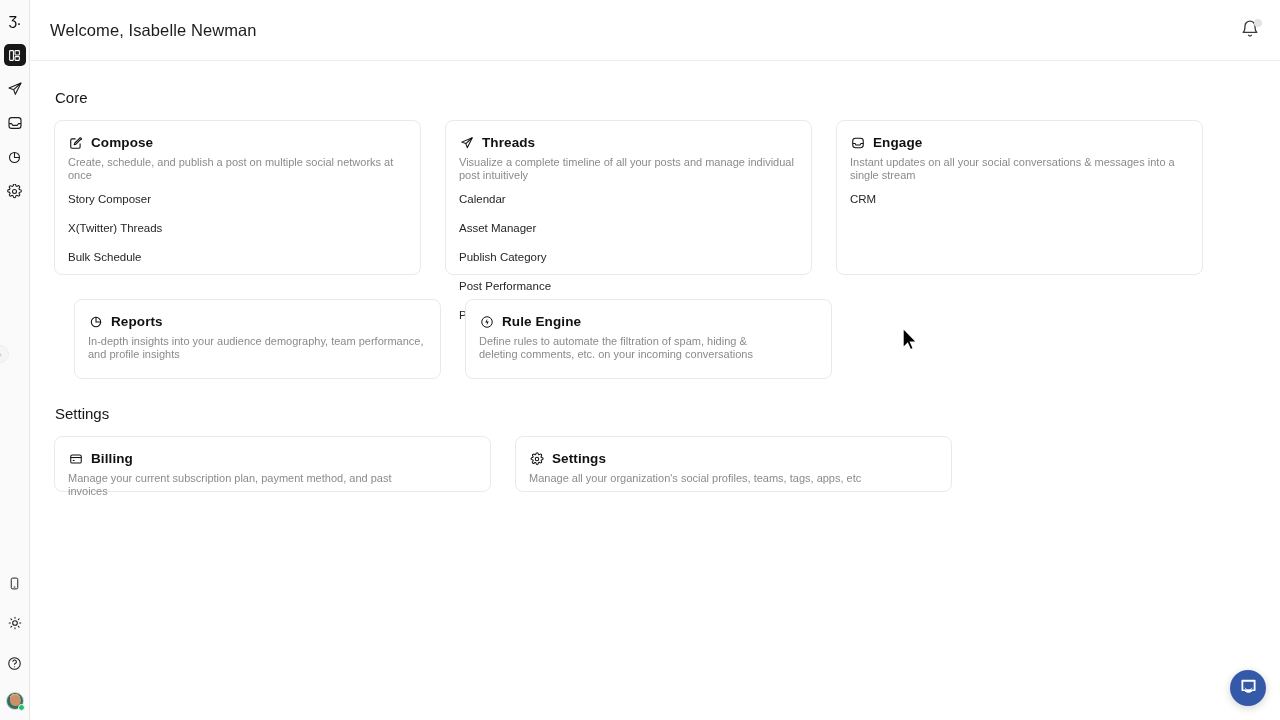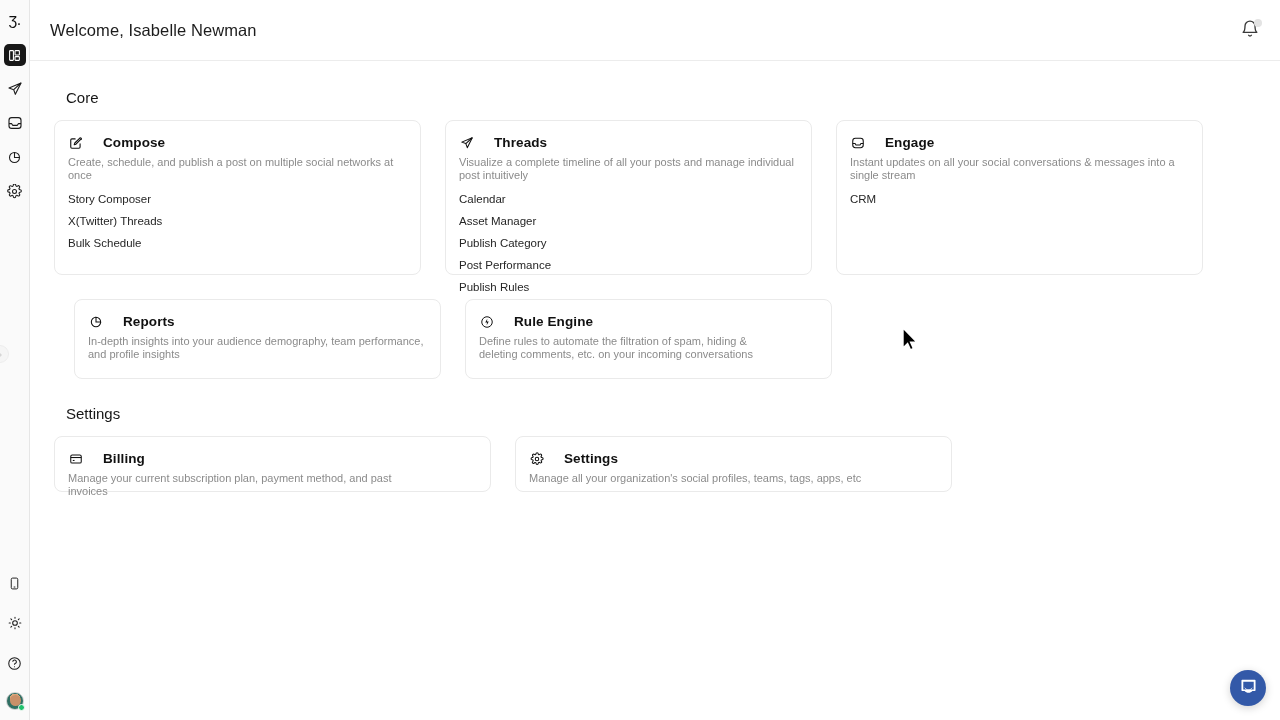--- a/index.html
+++ b/index.html
@@ -76,46 +76,46 @@
   .bell { position: relative; width: 22px; height: 22px; cursor: pointer; color: #3a3a3a; }
   .bell-badge {
     position: absolute; top: 0px; right: 0px;
     width: 8px; height: 8px; border-radius: 50%;
     background: #e3e3e3;
   }
 
   .content { padding: 28px 24px 0 24px; }
   .section-title {
     font-size: 15px; font-weight: 500; color: #161616;
-    margin: 0 0 14px 12px;
+    margin: 0 0 14px 1px;
   }
   .section-title.settings-title { margin-top: 26px; }
 
   .grid { display: flex; gap: 24px; flex-wrap: wrap; }
   .card {
     background: #fff;
     border: 1px solid #eaeaea;
     border-radius: 8px;
     padding: 14px 13px 13px 13px;
     cursor: pointer;
   }
   .card.core-card { width: 367px; height: 155px; }
   .card.small-card { width: 367px; height: 80px; }
   .card.settings-card { width: 437px; height: 56px; }
 
   .card-head {
-    display: flex; align-items: flex-start; gap: 20px; margin-bottom: 6px;
+    display: flex; align-items: flex-start; gap: 8px; margin-bottom: 6px;
   }
   .card-icon { width: 15px; height: 15px; color: #111; display: flex; align-items: center; justify-content: center; }
   .card-title { font-size: 13.5px; font-weight: 600; color: #111; letter-spacing: .1px; }
   .card-desc {
     font-size: 11px; line-height: 12.5px; color: #8b8b8b;
     max-width: 345px;
   }
-  .card-links { margin-top: 11px; display: flex; flex-direction: column; gap: 7px; }
+  .card-links { margin-top: 11px; display: flex; flex-direction: column; gap: 14px; }
   .card-link {
     font-size: 11.5px; line-height: 15px; color: #262626; cursor: pointer;
   }
 
   .row-2 { margin-top: 24px; margin-left: 20px; }
 
   
   .chat-launcher {
     position: absolute; right: 14px; bottom: 14px;
     width: 36px; height: 36px; border-radius: 50%;

